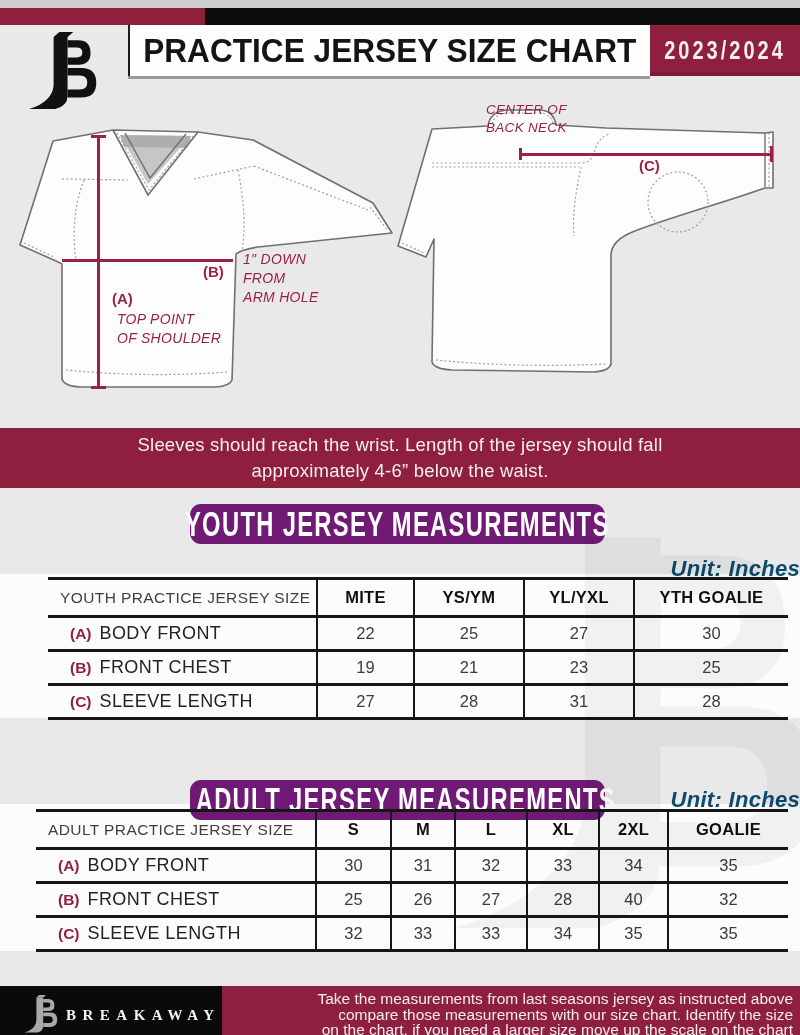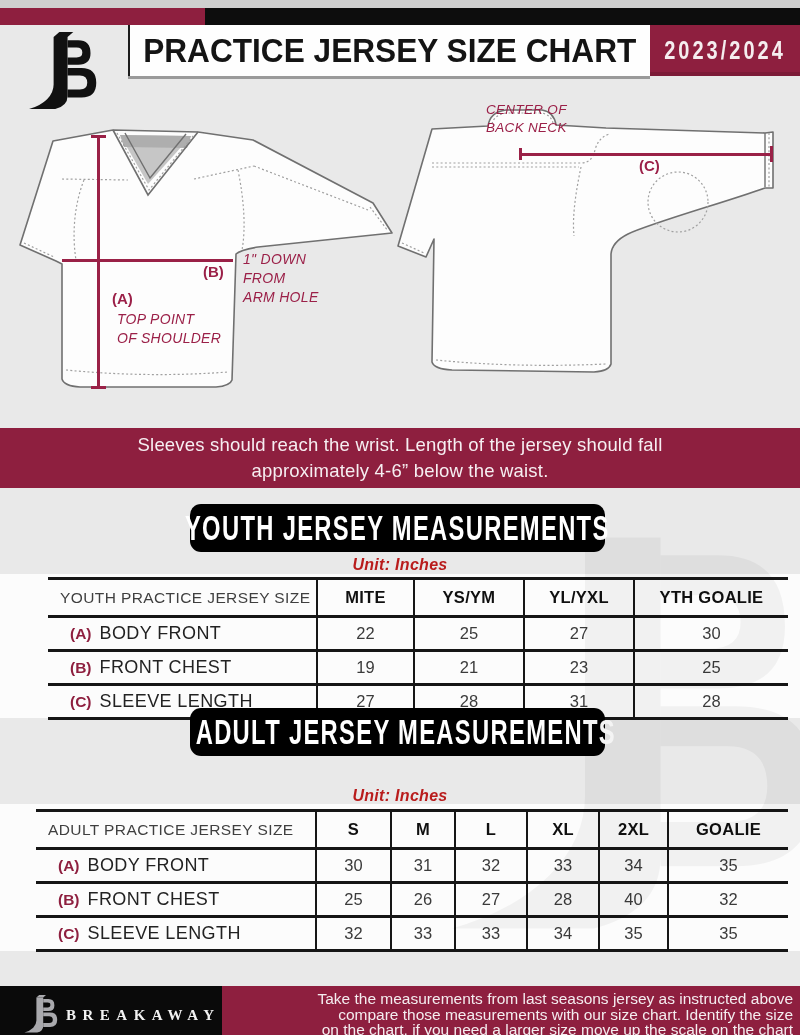--- a/index.html
+++ b/index.html
@@ -36,25 +36,25 @@
   .note-banner {
     position:absolute; left:0; top:420px; width:800px; height:60px; background:#8E1F3F;
     display:flex; flex-direction:column; align-items:center; justify-content:center;
     color:#f6eef1; font-size:18.5px; line-height:26px; letter-spacing:0.2px;
   }
   
   .band-white { position:absolute; left:0; width:800px; background:#fcfcfc; }
   .band-youth { top:566px; height:144px; }
   .band-adult { top:796px; height:147px; }
   .sec-title-box {
-    position:absolute; left:190px; width:415px; height:48px; background:#000000; border-radius:11px;
+    position:absolute; left:190px; width:415px; height:40px; background:#701a75; border-radius:11px;
     display:flex; align-items:center; justify-content:center;
   }
   .sec-title-box .t { color:#fff; font-weight:bold; font-size:27px; letter-spacing:1.5px; transform:scale(0.88,1.3); white-space:nowrap; }
-  .unit { position:absolute; width:800px; text-align:center; color:#b91c1c; font-style:italic; font-size:16px; font-weight:bold; letter-spacing:0.3px; }
+  .unit { position:absolute; width:800px; text-align:right; color:#0c4a6e; font-style:italic; font-size:22px; font-weight:bold; letter-spacing:0.3px; }
   
   .tbl { position:absolute; border-top:3px solid #161616; }
   .t-row { display:grid; border-bottom:3px solid #161616; }
   .tbl-youth .t-row { grid-template-columns:268px 97px 110px 110px 155px; }
   .tbl-adult .t-row { grid-template-columns:279px 75px 64px 72px 72px 69px 121px; }
   .t-row.hdr > div { height:35px; }
   .t-row.data > div { height:31px; }
   .t-cell { display:flex; align-items:center; justify-content:center; border-left:2px solid #161616; }
   .t-cell:first-child { border-left:none; justify-content:flex-start; }
   .t-hlabel { color:#3f3f3f; font-size:15.5px; letter-spacing:0.4px; padding-left:12px; white-space:nowrap; }
@@ -207,21 +207,21 @@
           <span class="t-rowlabel">SLEEVE LENGTH</span>
         </div>
       <div class="t-cell t-val">27</div>
       <div class="t-cell t-val">28</div>
       <div class="t-cell t-val">31</div>
       <div class="t-cell t-val">28</div>
     </div>
   </div>
 
   <div class="band-white band-adult"></div>
-  <div class="sec-title-box" style="top:700px;padding-left:16px;">
+  <div class="sec-title-box" style="top:772px;padding-left:16px;">
     <span class="t">ADULT JERSEY MEASUREMENTS</span>
   </div>
   <div class="unit" style="top:779px;">Unit: Inches</div>
 
   <div class="tbl tbl-adult" style="left:36px; top:801px; width:752px;">
     <div class="t-row hdr">
       <div class="t-cell t-hlabel">ADULT PRACTICE JERSEY SIZE</div>
       <div class="t-cell t-hsize">S</div>
       <div class="t-cell t-hsize">M</div>
       <div class="t-cell t-hsize">L</div>

